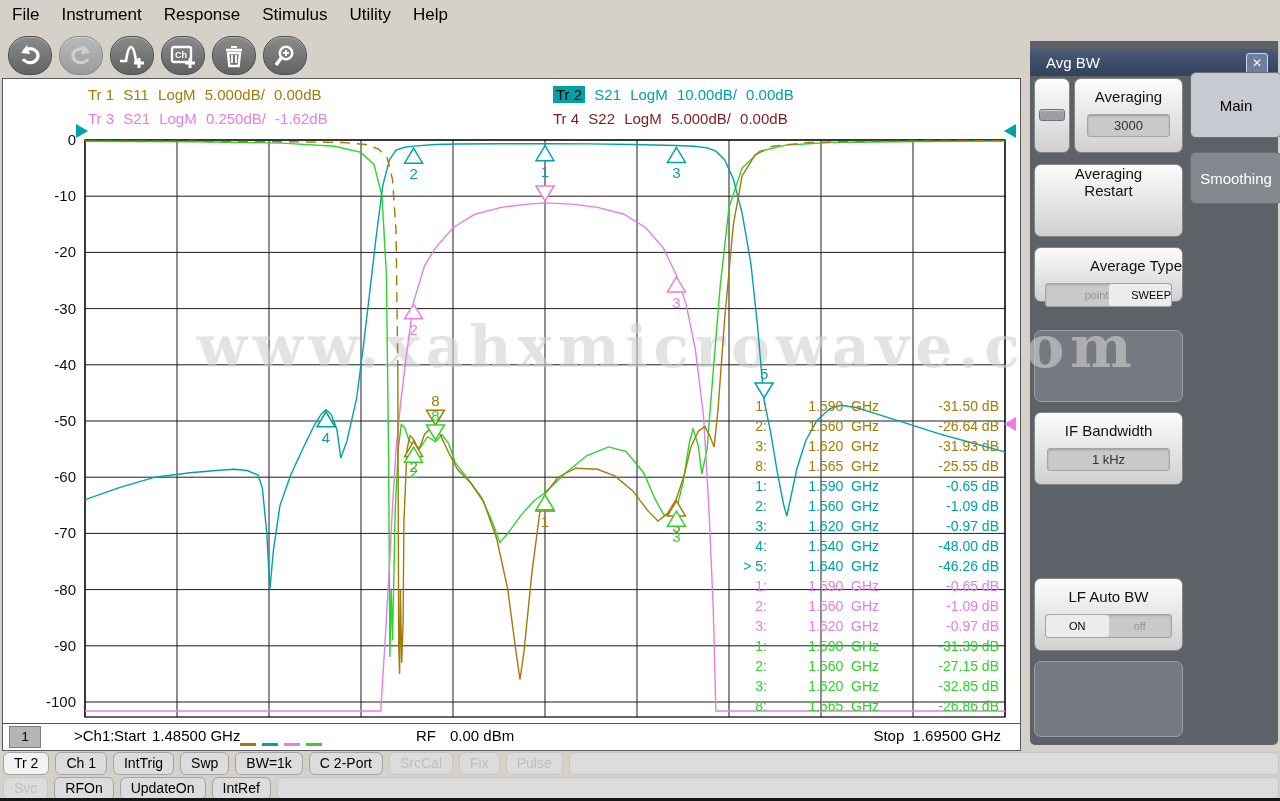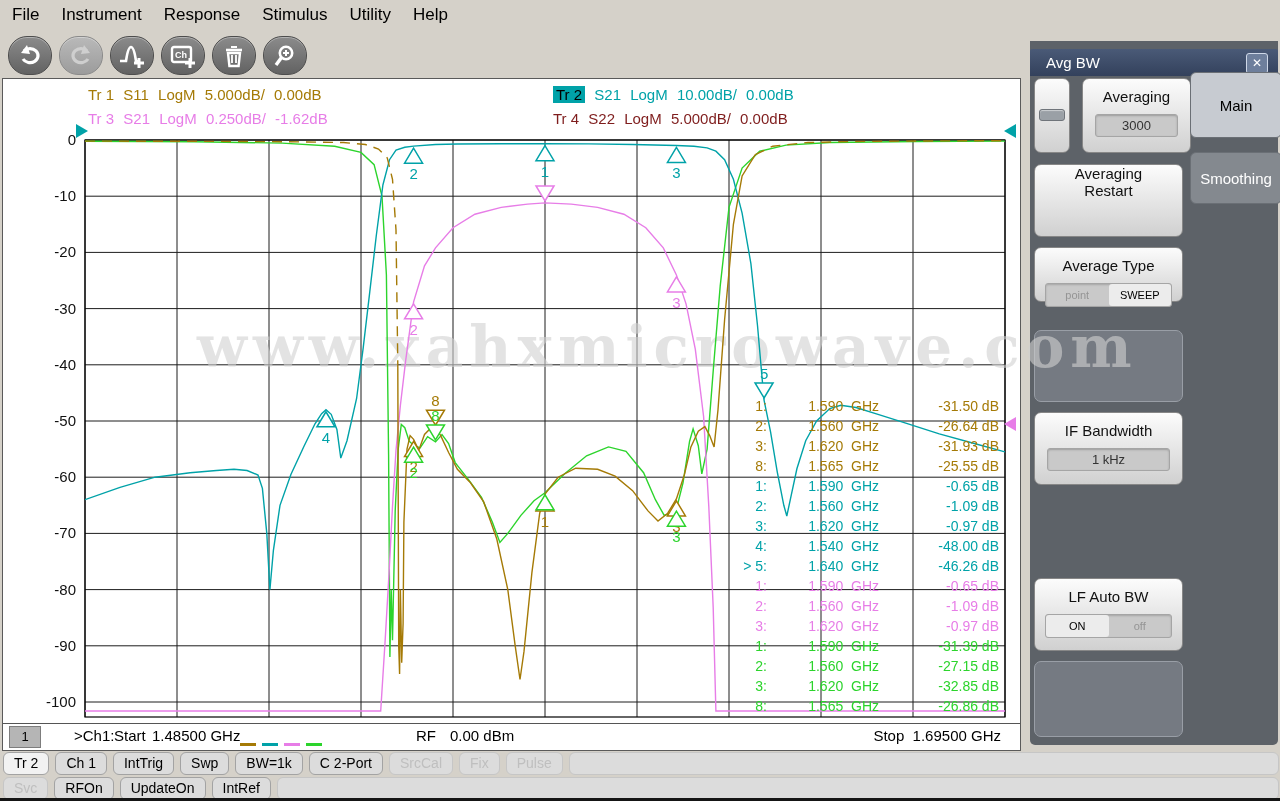--- a/index.html
+++ b/index.html
@@ -279,30 +279,30 @@
 
   <div class="panel">
     <div class="ptitle">
       <span>Avg BW</span>
       <span class="pclose">✕</span>
     </div>
 
     <div class="pbtn" style="left:4px;top:37px;width:36px;height:75px;">
       <span class="pill"></span>
     </div>
-    <div class="pbtn" style="left:52px;top:37px;width:109px;height:75px;">
+    <div class="pbtn" style="left:44px;top:37px;width:109px;height:75px;">
       <span class="lab">Averaging</span>
       <div class="pval">3000</div>
     </div>
 
     <div class="pbtn" style="left:4px;top:123px;width:149px;height:73px;display:flex;align-items:flex-start;justify-content:center;">
       <span style="width:100px;">Averaging Restart</span>
     </div>
 
-    <div class="pbtn" style="left:4px;top:206px;width:149px;height:55px;">
+    <div class="pbtn" style="left:4px;top:206px;width:149px;height:55px;text-align:right;">
       <span class="lab">Average Type</span>
       <div class="ptog">
         <span>point</span>
         <span class="sel">SWEEP</span>
       </div>
     </div>
 
     <div class="pblank" style="left:4px;top:289px;width:149px;height:72px;"></div>
 
     <div class="pbtn" style="left:4px;top:371px;width:149px;height:73px;">

